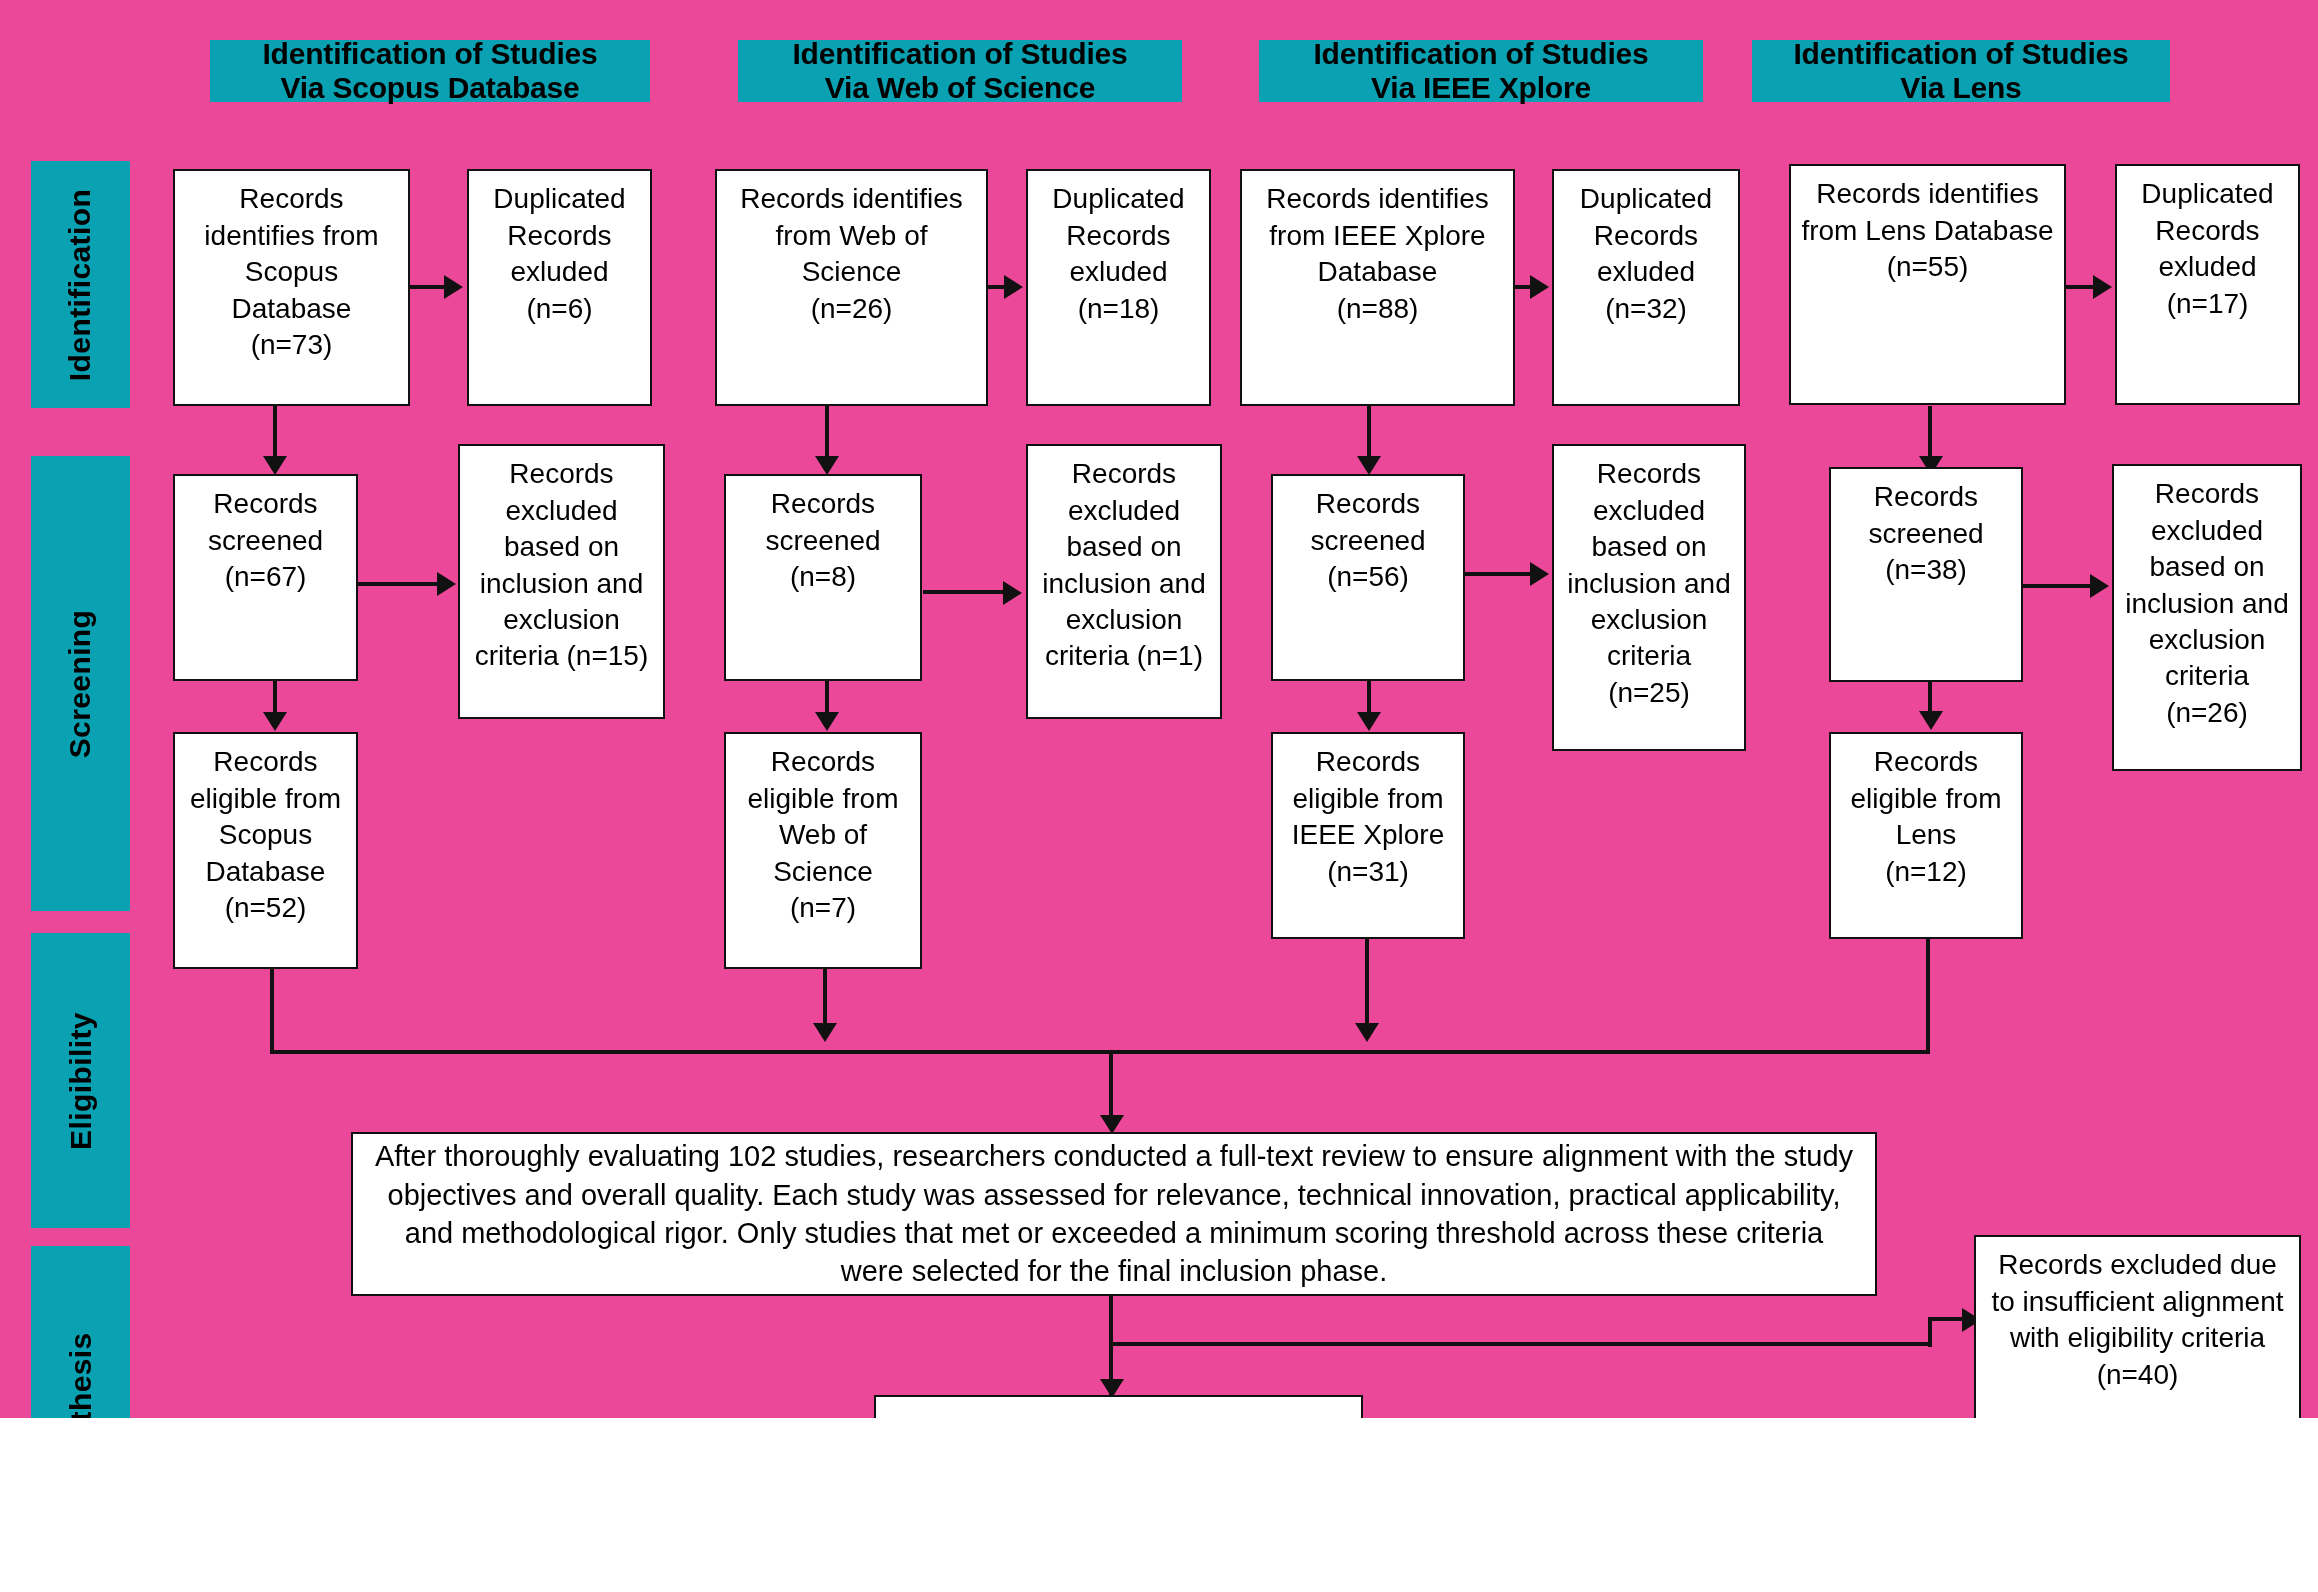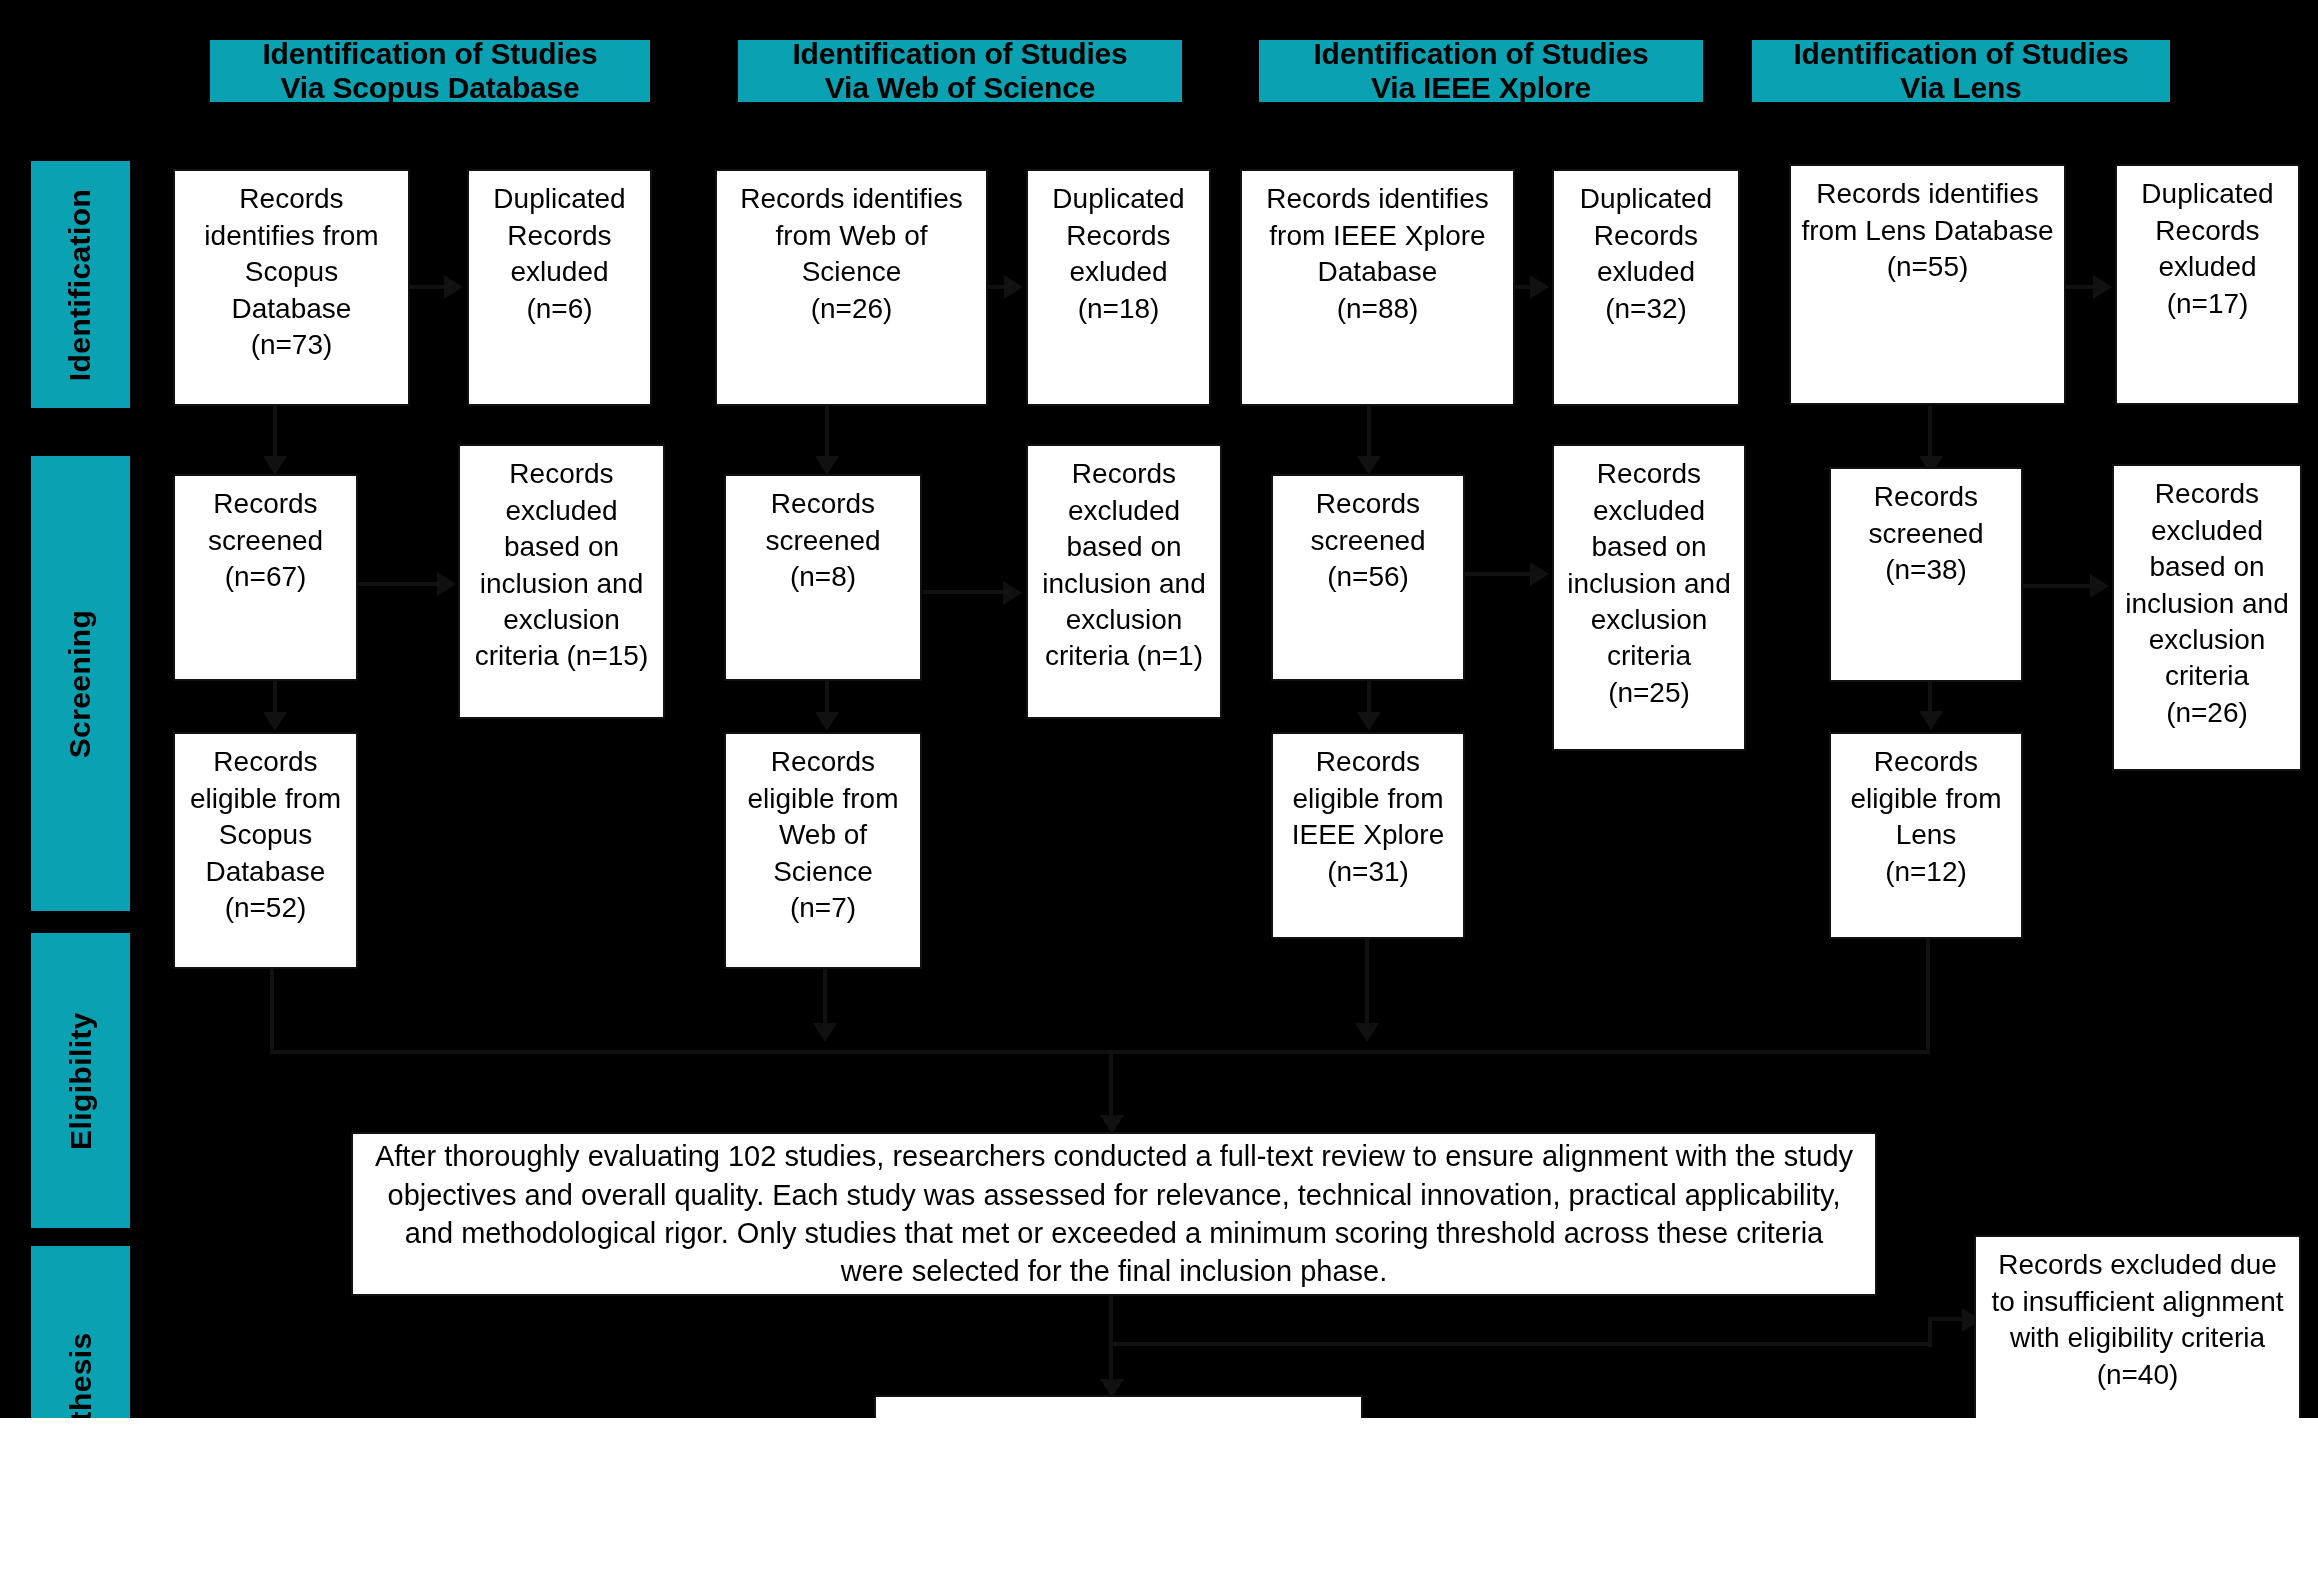--- a/index.html
+++ b/index.html
@@ -4,21 +4,21 @@
 <style>
   html, body {
     margin: 0;
     padding: 0;
     background: #ffffff;
   }
   #stage {
     position: relative;
     width: 2319px;
     height: 1418px;
-    background: #000000;
+    background: #ec4899;
     font-family: "Liberation Sans", sans-serif;
     overflow: hidden;
   }
 
   
   .col-header {
     position: absolute;
     background: #0AA2B2;
     color: #000000;
     font-weight: bold;

